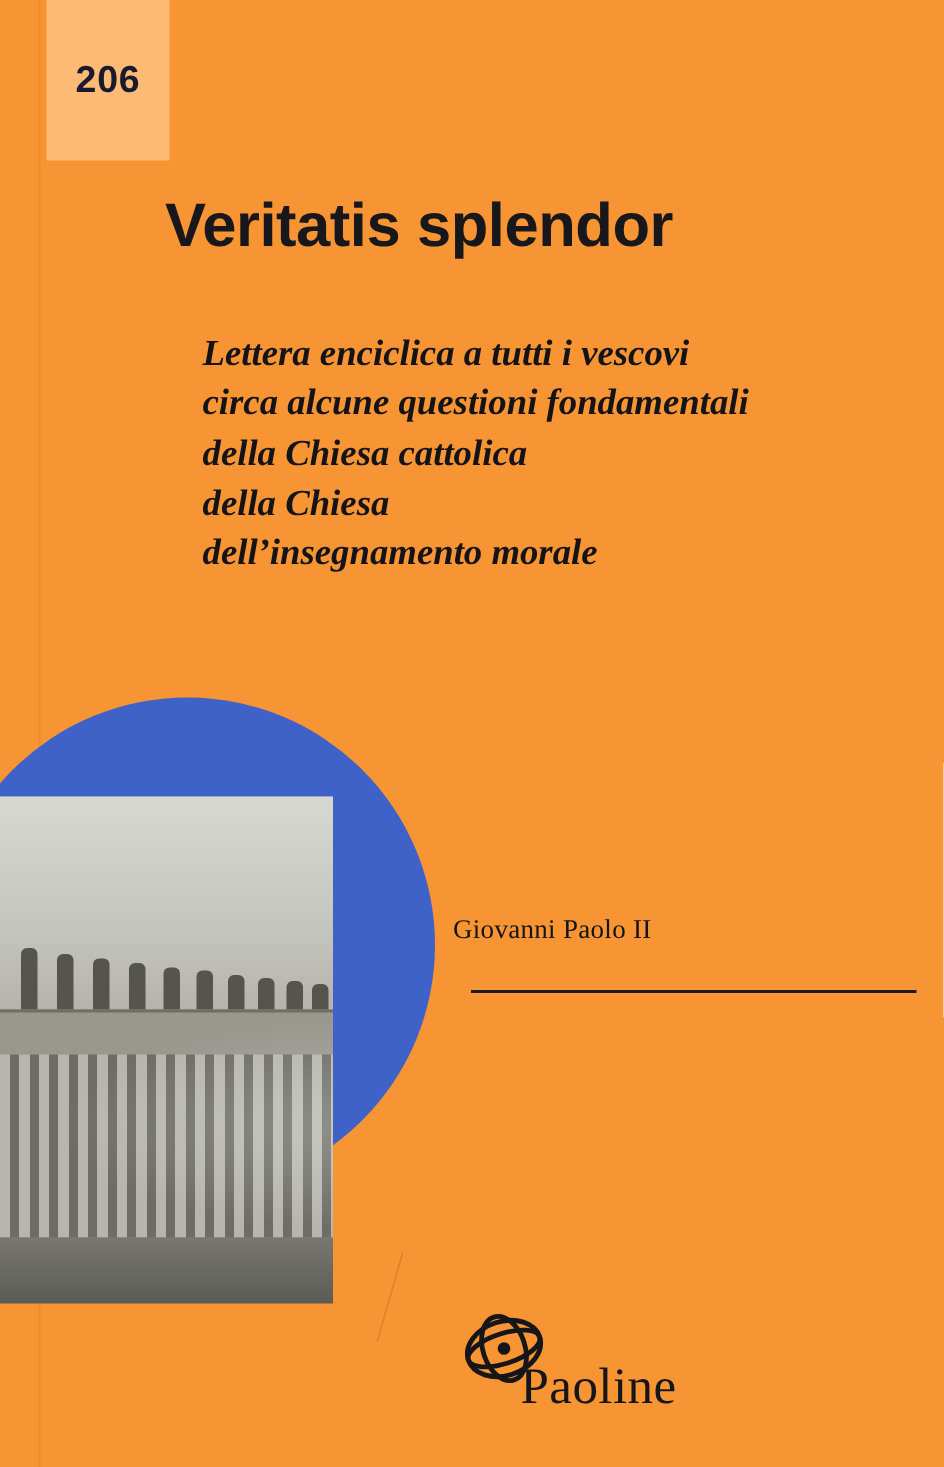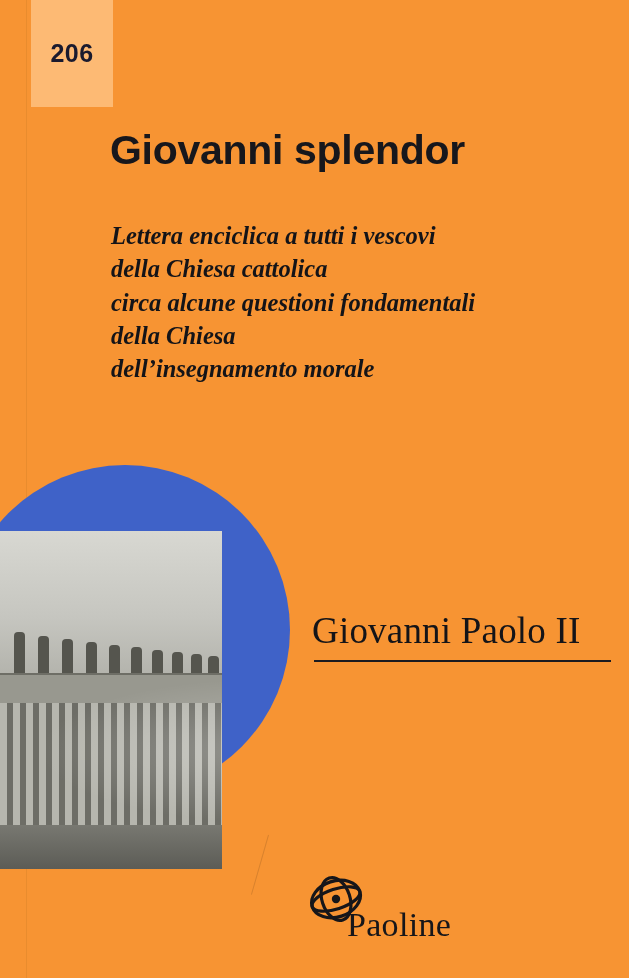--- a/index.html
+++ b/index.html
@@ -67,20 +67,21 @@
     width: 500px;
     font-family: "Liberation Serif", serif;
     font-style: italic;
     font-weight: bold;
     font-size: 24.5px;
     line-height: 1.36;
     color: #141418;
   }
   .subtitle div {
     white-space: nowrap;
+    margin-left: 24px;
   }
   
   .blue-circle {
     position: absolute;
     left: -40px;
     top: 465px;
     width: 330px;
     height: 330px;
     border-radius: 50%;
     background: #3f62c8;
@@ -140,24 +141,24 @@
     position: absolute;
     left: 0;
     top: 40%;
     width: 100%;
     height: 50%;
     background: radial-gradient(ellipse at 120% 50%, rgba(255,255,255,0.28) 0%, rgba(0,0,0,0) 60%);
   }
   
   .author {
     position: absolute;
-    left: 312px;
+    left: 302px;
     top: 609px;
     font-family: "Liberation Serif", serif;
-    font-size: 37px;
+    font-size: 18px;
     color: #141418;
     letter-spacing: 0.2px;
   }
   .author-rule {
     position: absolute;
     left: 314px;
     top: 660px;
     width: 297px;
     height: 2px;
     background: #1b1b20;
@@ -195,26 +196,26 @@
 <body>
 
 <div class="cover">
 
   <div class="spine"></div>
 
   <div class="series-box">
     <span class="series-number">206</span>
   </div>
 
-  <div class="title">Giovanni splendor</div>
+  <div class="title">Veritatis splendor</div>
 
   <div class="subtitle">
     <div>Lettera enciclica a tutti i vescovi</div>
+    <div>circa alcune questioni fondamentali</div>
     <div>della Chiesa cattolica</div>
-    <div>circa alcune questioni fondamentali</div>
     <div>della Chiesa</div>
     <div>dell’insegnamento morale</div>
   </div>
 
   <div class="blue-circle"></div>
 
   <div class="photo">
     <div class="sky"></div>
     <div class="statue" style="left:14px;  height:44px;"></div>
     <div class="statue" style="left:38px;  height:40px;"></div>

